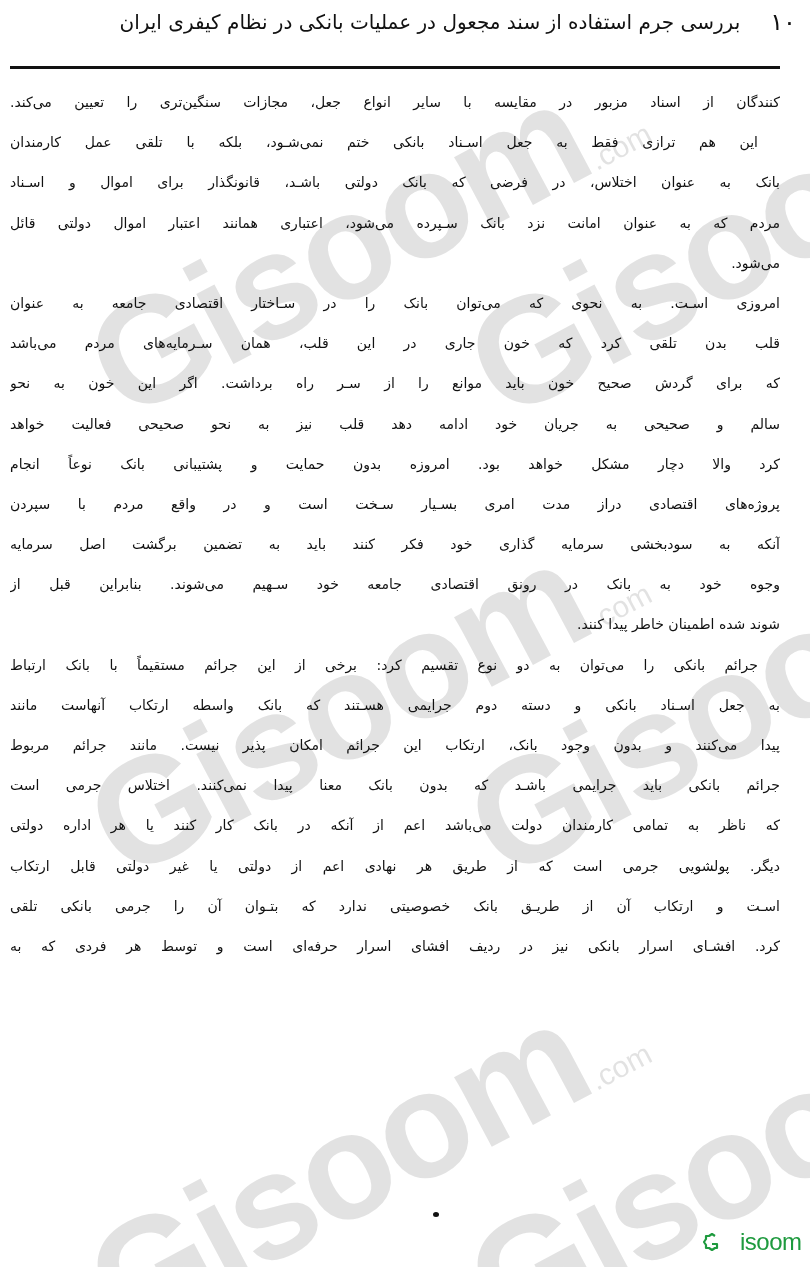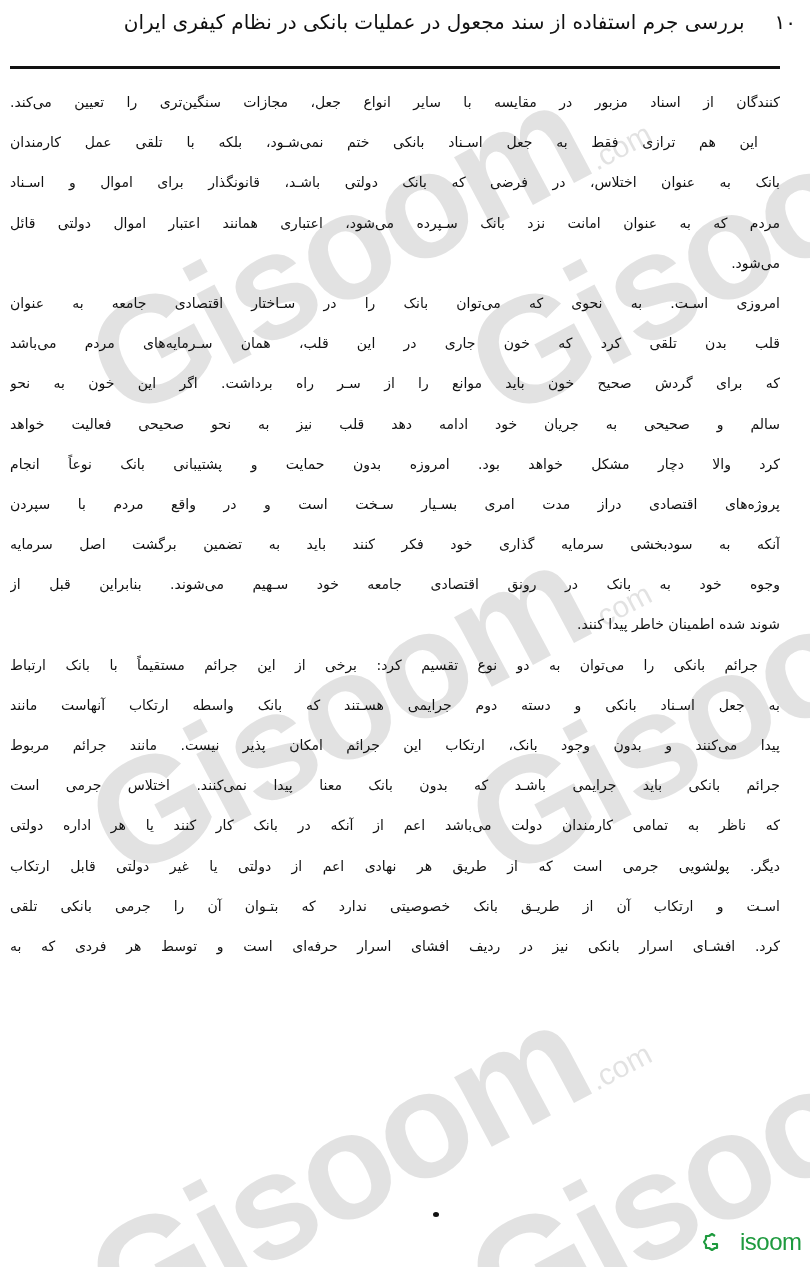--- a/index.html
+++ b/index.html
@@ -14,21 +14,21 @@
     transform: rotate(-28deg); transform-origin: left top; white-space: nowrap;
   }
   .wm .big { font-size: 150px; letter-spacing: -4px; }
   .wm .small { font-size: 30px; font-weight: normal; }
   .page { position: absolute; inset: 0; z-index: 1; }
   .header {
     position: absolute; top: 4px; left: 40px; right: 14px; height: 36px;
     direction: rtl; display: flex; align-items: center; gap: 30px;
     font-size: 20px;
   }
-  .header .pnum { font-size: 20px; }
+  .header .pnum { font-size: 24px; }
   .rule {
     position: absolute; top: 66px; left: 10px; width: 770px; height: 3px;
     background: #111;
   }
   .body-text {
     position: absolute; top: 82px; left: 10px; width: 770px;
     direction: rtl; text-align: justify; font-size: 14px; line-height: 40.2px;
   }
   .line { display: block; height: 40.2px; text-align-last: justify; white-space: nowrap; overflow: hidden; }
   .line.last { text-align-last: right; }

